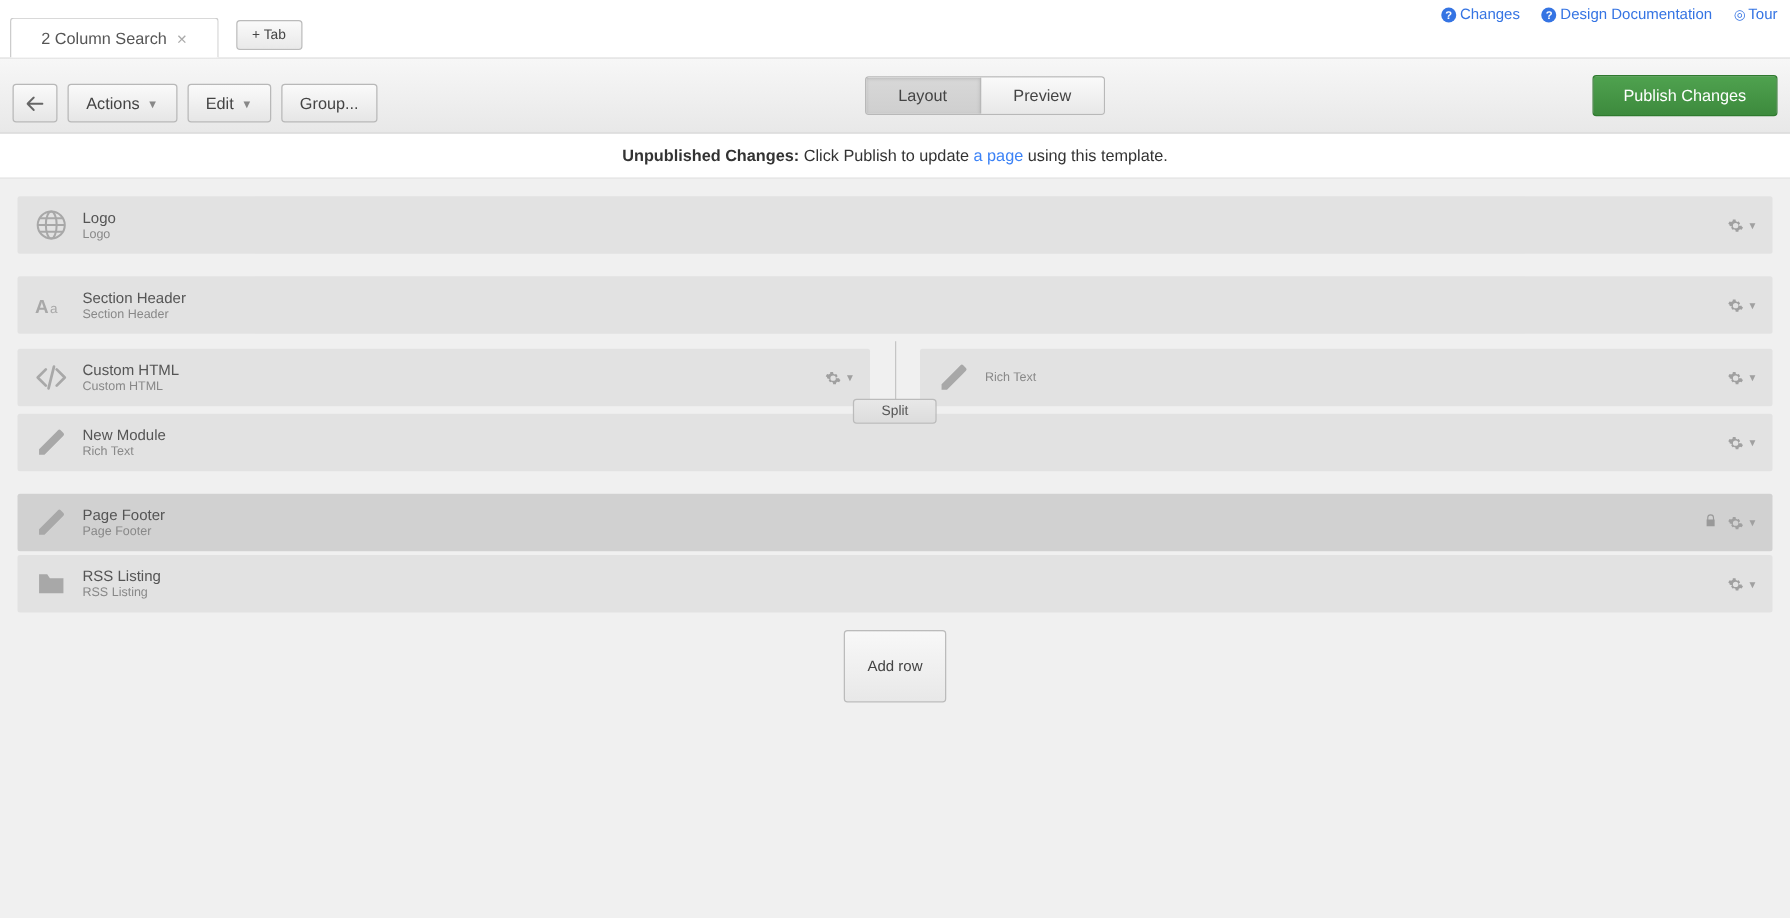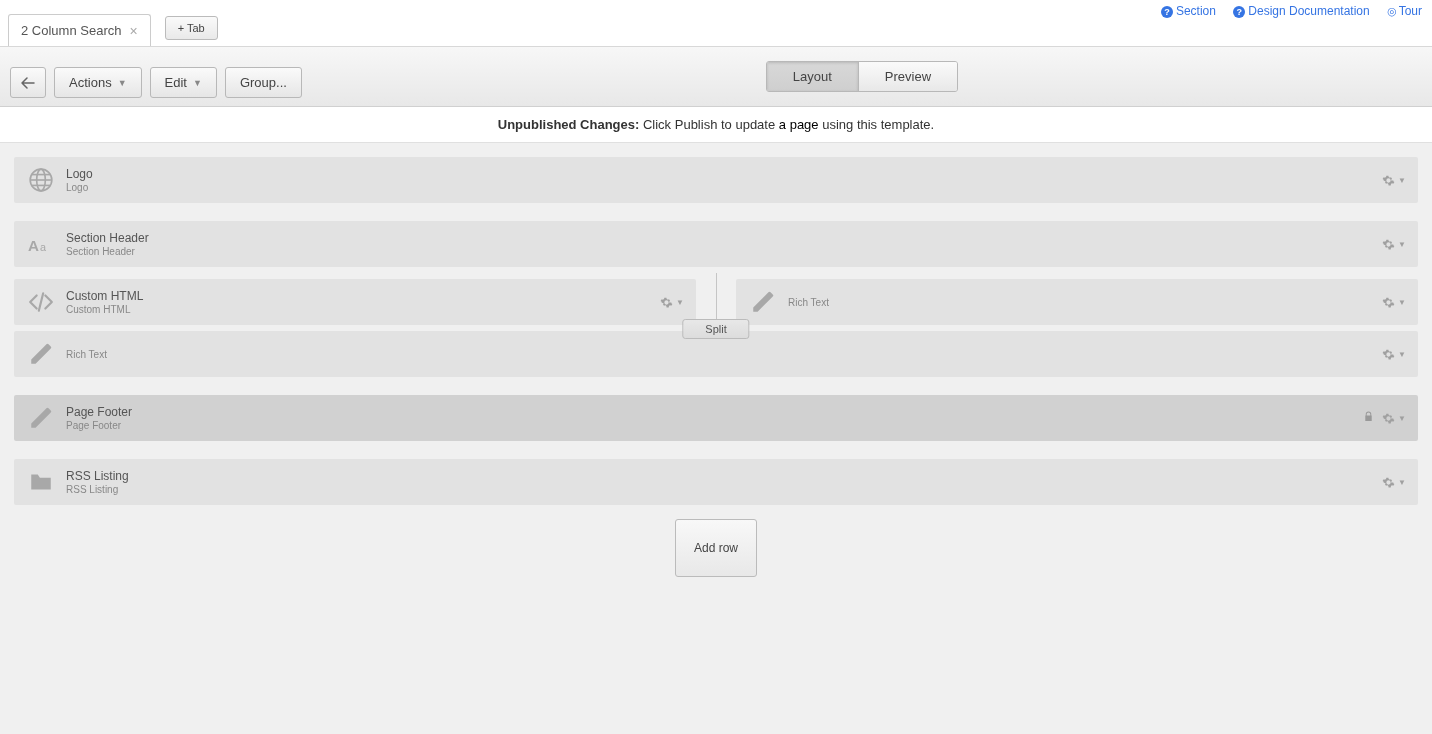--- a/index.html
+++ b/index.html
@@ -4,40 +4,40 @@
 <style>
 * { margin: 0; padding: 0; box-sizing: border-box; }
 body { font-family: "Helvetica Neue", Helvetica, Arial, sans-serif; font-size: 13px; background: #f0f0f0; color: #333; }
 
 .help-links { position: absolute; top: 0; right: 10px; padding: 4px 0; font-size: 12px; }
 .help-links a { color: #3574e3; text-decoration: none; margin-left: 14px; }
 .help-icon { display: inline-block; width: 12px; height: 12px; border-radius: 50%; background: #3574e3; color: #fff; text-align: center; line-height: 12px; font-size: 9px; font-weight: bold; vertical-align: middle; margin-right: 3px; }
 .pin-icon { color: #3574e3; font-size: 11px; margin-right: 2px; }
 
 .tab-bar { background: #fff; border-bottom: 1px solid #d8d8d8; padding: 14px 8px 0 8px; display: flex; align-items: flex-end; }
-.tab { display: inline-flex; align-items: center; border: 1px solid #ccc; border-bottom: none; background: #fff; padding: 8px 12px; border-radius: 3px 3px 0 0; font-size: 13px; color: #555; position: relative; margin-right: 14px; }
+.tab { display: inline-flex; align-items: center; border: 1px solid #ccc; border-bottom: none; background: #fff; padding: 8px 24px; border-radius: 3px 3px 0 0; font-size: 13px; color: #555; position: relative; margin-right: 14px; }
 .tab .close { margin-left: 8px; color: #aaa; font-size: 14px; line-height: 1; cursor: pointer; }
 .add-tab-btn { display: inline-block; border: 1px solid #bbb; background: linear-gradient(#fafafa,#e9e9e9); padding: 5px 12px; border-radius: 3px; font-size: 11px; color: #444; cursor: pointer; margin-bottom: 6px; }
 
 .toolbar { background: linear-gradient(#f7f7f7, #e8e8e8); border-bottom: 1px solid #d0d0d0; padding: 8px 10px; display: flex; align-items: center; }
 .toolbar .left { display: flex; gap: 8px; }
 .toolbar .center { flex: 1; display: flex; justify-content: center; }
 .toolbar .right { }
 .btn { border: 1px solid #b8b8b8; background: linear-gradient(#fafafa,#e6e6e6); padding: 7px 14px; border-radius: 3px; font-size: 13px; color: #444; cursor: pointer; display: inline-flex; align-items: center; gap: 6px; margin-top: 12px; }
 .btn .caret { font-size: 9px; color: #888; }
 .btn-back { padding: 7px 10px; }
 .seg { display: flex; border: 1px solid #b8b8b8; border-radius: 3px; overflow: hidden; }
 .seg button { border: none; background: linear-gradient(#fafafa,#e8e8e8); padding: 7px 26px; font-size: 13px; color: #444; cursor: pointer; }
 .seg button.active { background: linear-gradient(#d8d8d8,#cfcfcf); box-shadow: inset 0 1px 3px rgba(0,0,0,0.15); }
 .seg button + button { border-left: 1px solid #b8b8b8; text-align: center; }
 .btn-publish { border: 1px solid #2f7a2f; background: linear-gradient(#4fa24f,#3d8a3d); color: #fff; padding: 8px 24px; border-radius: 3px; font-size: 13px; cursor: pointer; }
 
 .notice { background: #fff; border-bottom: 1px solid #e0e0e0; padding: 10px; text-align: center; font-size: 13px; color: #333; }
 .notice strong { font-weight: bold; }
-.notice a { color: #000000; text-decoration: none; margin-top: 16px; }
+.notice a { color: #3b82f6; text-decoration: none; margin-top: 16px; }
 
 .canvas { padding: 14px 14px 24px 14px; }
 .spacer { height: 18px; }
 
 .module { background: #e2e2e2; border-radius: 2px; display: flex; align-items: center; padding: 8px 12px; min-height: 38px; position: relative; }
 .module.darker { background: #d1d1d1; }
 .module + .module { margin-top: 6px; }
 .mod-icon { width: 30px; height: 30px; display: flex; align-items: center; justify-content: center; color: #a8a8a8; margin-right: 10px; flex-shrink: 0; }
 .mod-icon svg { width: 26px; height: 26px; fill: #a8a8a8; }
 .mod-text { flex: 1; }
@@ -59,21 +59,21 @@
 
 .row-block { position: relative; }
 .row-block .module { margin-top: 6px; }
 
 .add-row-btn { display: block; margin: 14px auto 0 auto; border: 1px solid #bbb; background: linear-gradient(#f8f8f8,#e8e8e8); padding: 21px 18px; border-radius: 3px; font-size: 12px; color: #444; cursor: pointer; }
 </style>
 </head>
 <body>
 
 <div class="help-links">
-  <a href="#"><span class="help-icon">?</span><span>Section</span></a>
+  <a href="#"><span class="help-icon">?</span><span>Changes</span></a>
   <a href="#"><span class="help-icon">?</span><span>Design Documentation</span></a>
   <a href="#"><span class="pin-icon">◎</span><span>Tour</span></a>
 </div>
 
 <div class="tab-bar">
   <div class="tab">
     <span>2 Column Search</span>
     <span class="close">×</span>
   </div>
   <button class="add-tab-btn">+ Tab</button>
@@ -94,20 +94,23 @@
         <span>Edit</span>
         <span class="caret">▼</span>
       </button>
     <button class="btn">Group...</button>
   </div>
   <div class="center">
     <div class="seg">
       <button class="active">Layout</button>
       <button>Preview</button>
     </div>
+  </div>
+  <div class="right">
+    <button class="btn-publish">Publish Changes</button>
   </div>
 </div>
 
 <div class="notice">
   <strong>Unpublished Changes:</strong><span> Click Publish to update </span><a href="#">a page</a><span> using this template.</span>
 </div>
 
 <div class="canvas">
 
   <div class="module">
@@ -203,20 +206,21 @@
       </div>
     </div>
 
     <div class="module">
       <div class="mod-icon">
         <svg viewBox="0 0 24 24">
             <path d="M3 17v4h4L19 9l-4-4L3 17zM21 7l-2 2-4-4 2-2a1.4 1.4 0 012 0l2 2a1.4 1.4 0 010 2z" fill="#a8a8a8"></path>
           </svg>
       </div>
       <div class="mod-text">
+        <div class="mod-title">New Module</div>
         <div class="mod-sub">Rich Text</div>
       </div>
       <div class="mod-actions">
         <span class="gear-drop">
           <svg viewBox="0 0 24 24">
               <path d="M12 8a4 4 0 100 8 4 4 0 000-8zm9 4a7 7 0 01-.1 1.2l2 1.6-2 3.4-2.4-1a7 7 0 01-2 1.2l-.4 2.6h-4l-.4-2.6a7 7 0 01-2-1.2l-2.4 1-2-3.4 2-1.6A7 7 0 013 12a7 7 0 01.1-1.2l-2-1.6 2-3.4 2.4 1a7 7 0 012-1.2L7.9 3h4l.4 2.6a7 7 0 012 1.2l2.4-1 2 3.4-2 1.6c.1.4.1.8.1 1.2z"></path>
             </svg>
           <span class="caret">▼</span>
         </span>
       </div>
@@ -243,21 +247,21 @@
           </svg></span>
       <span class="gear-drop">
         <svg viewBox="0 0 24 24">
             <path d="M12 8a4 4 0 100 8 4 4 0 000-8zm9 4a7 7 0 01-.1 1.2l2 1.6-2 3.4-2.4-1a7 7 0 01-2 1.2l-.4 2.6h-4l-.4-2.6a7 7 0 01-2-1.2l-2.4 1-2-3.4 2-1.6A7 7 0 013 12a7 7 0 01.1-1.2l-2-1.6 2-3.4 2.4 1a7 7 0 012-1.2L7.9 3h4l.4 2.6a7 7 0 012 1.2l2.4-1 2 3.4-2 1.6c.1.4.1.8.1 1.2z"></path>
           </svg>
         <span class="caret">▼</span>
       </span>
     </div>
   </div>
 
-  <div class="module" style="margin-top:18px">
+  <div class="module" style="margin-top:3px">
     <div class="mod-icon">
       <svg viewBox="0 0 24 24">
           <path d="M3 5h6l2 3h10v11H3V5z" fill="#a8a8a8"></path>
         </svg>
     </div>
     <div class="mod-text">
       <div class="mod-title">RSS Listing</div>
       <div class="mod-sub">RSS Listing</div>
     </div>
     <div class="mod-actions">

